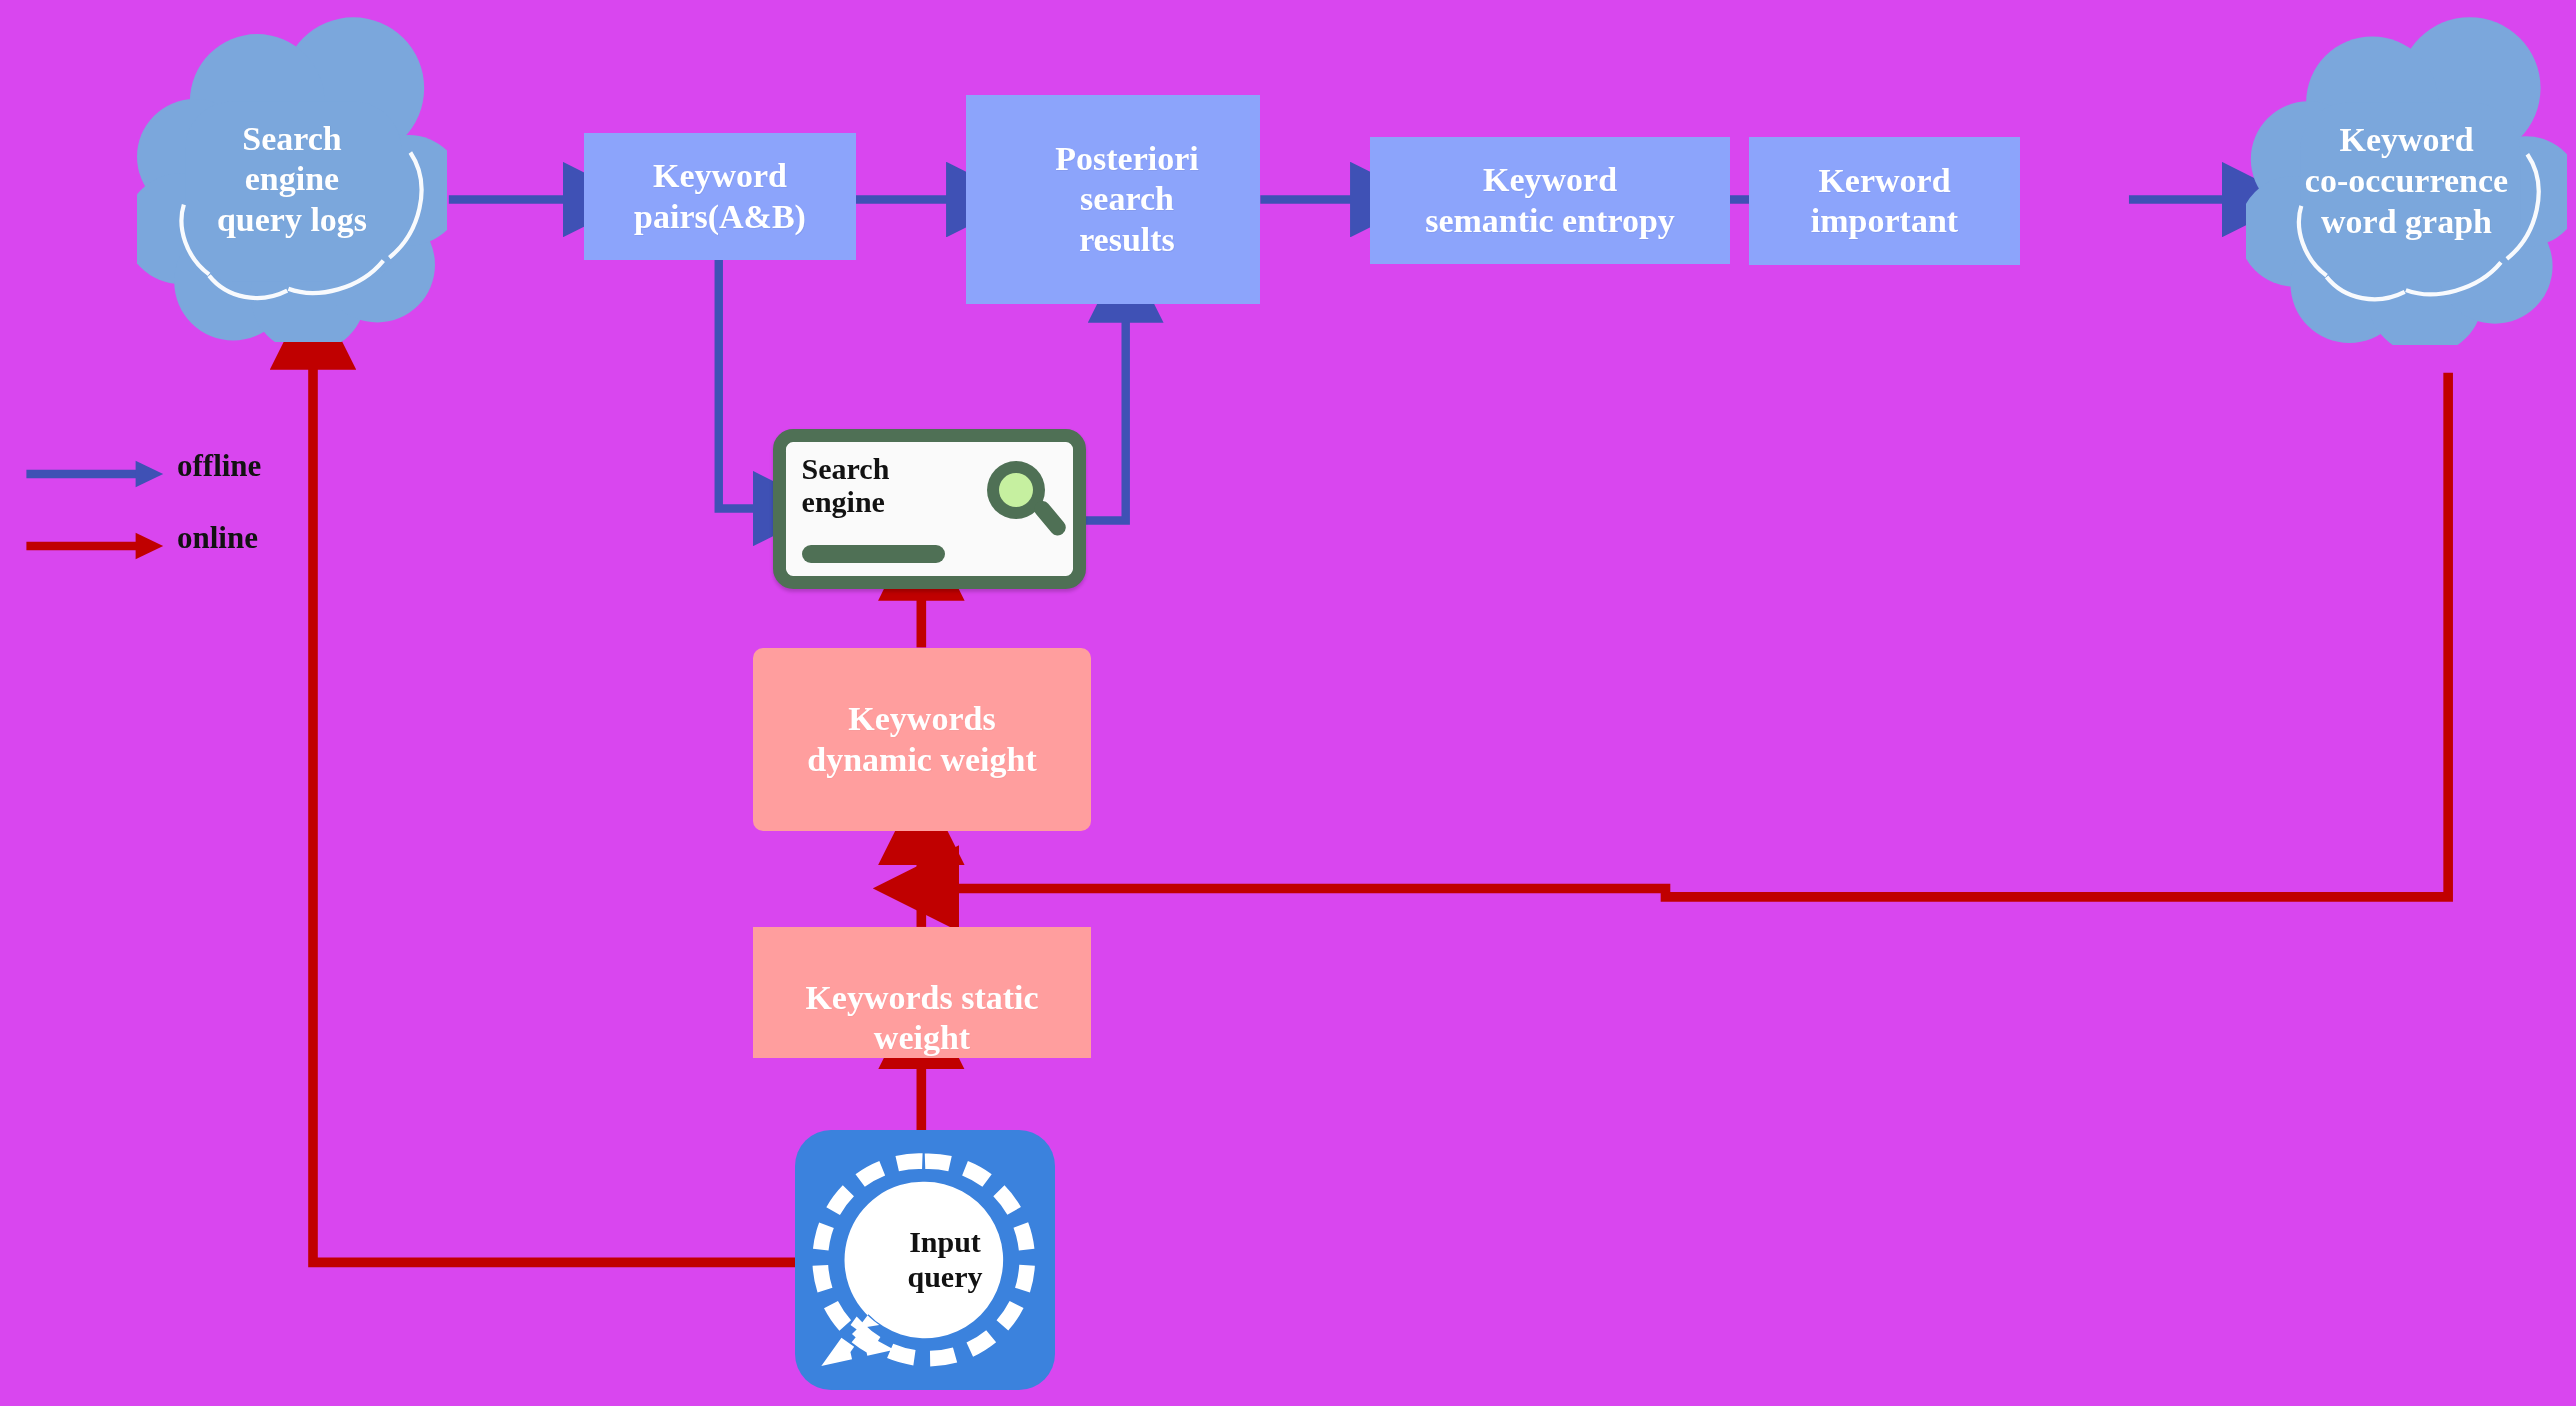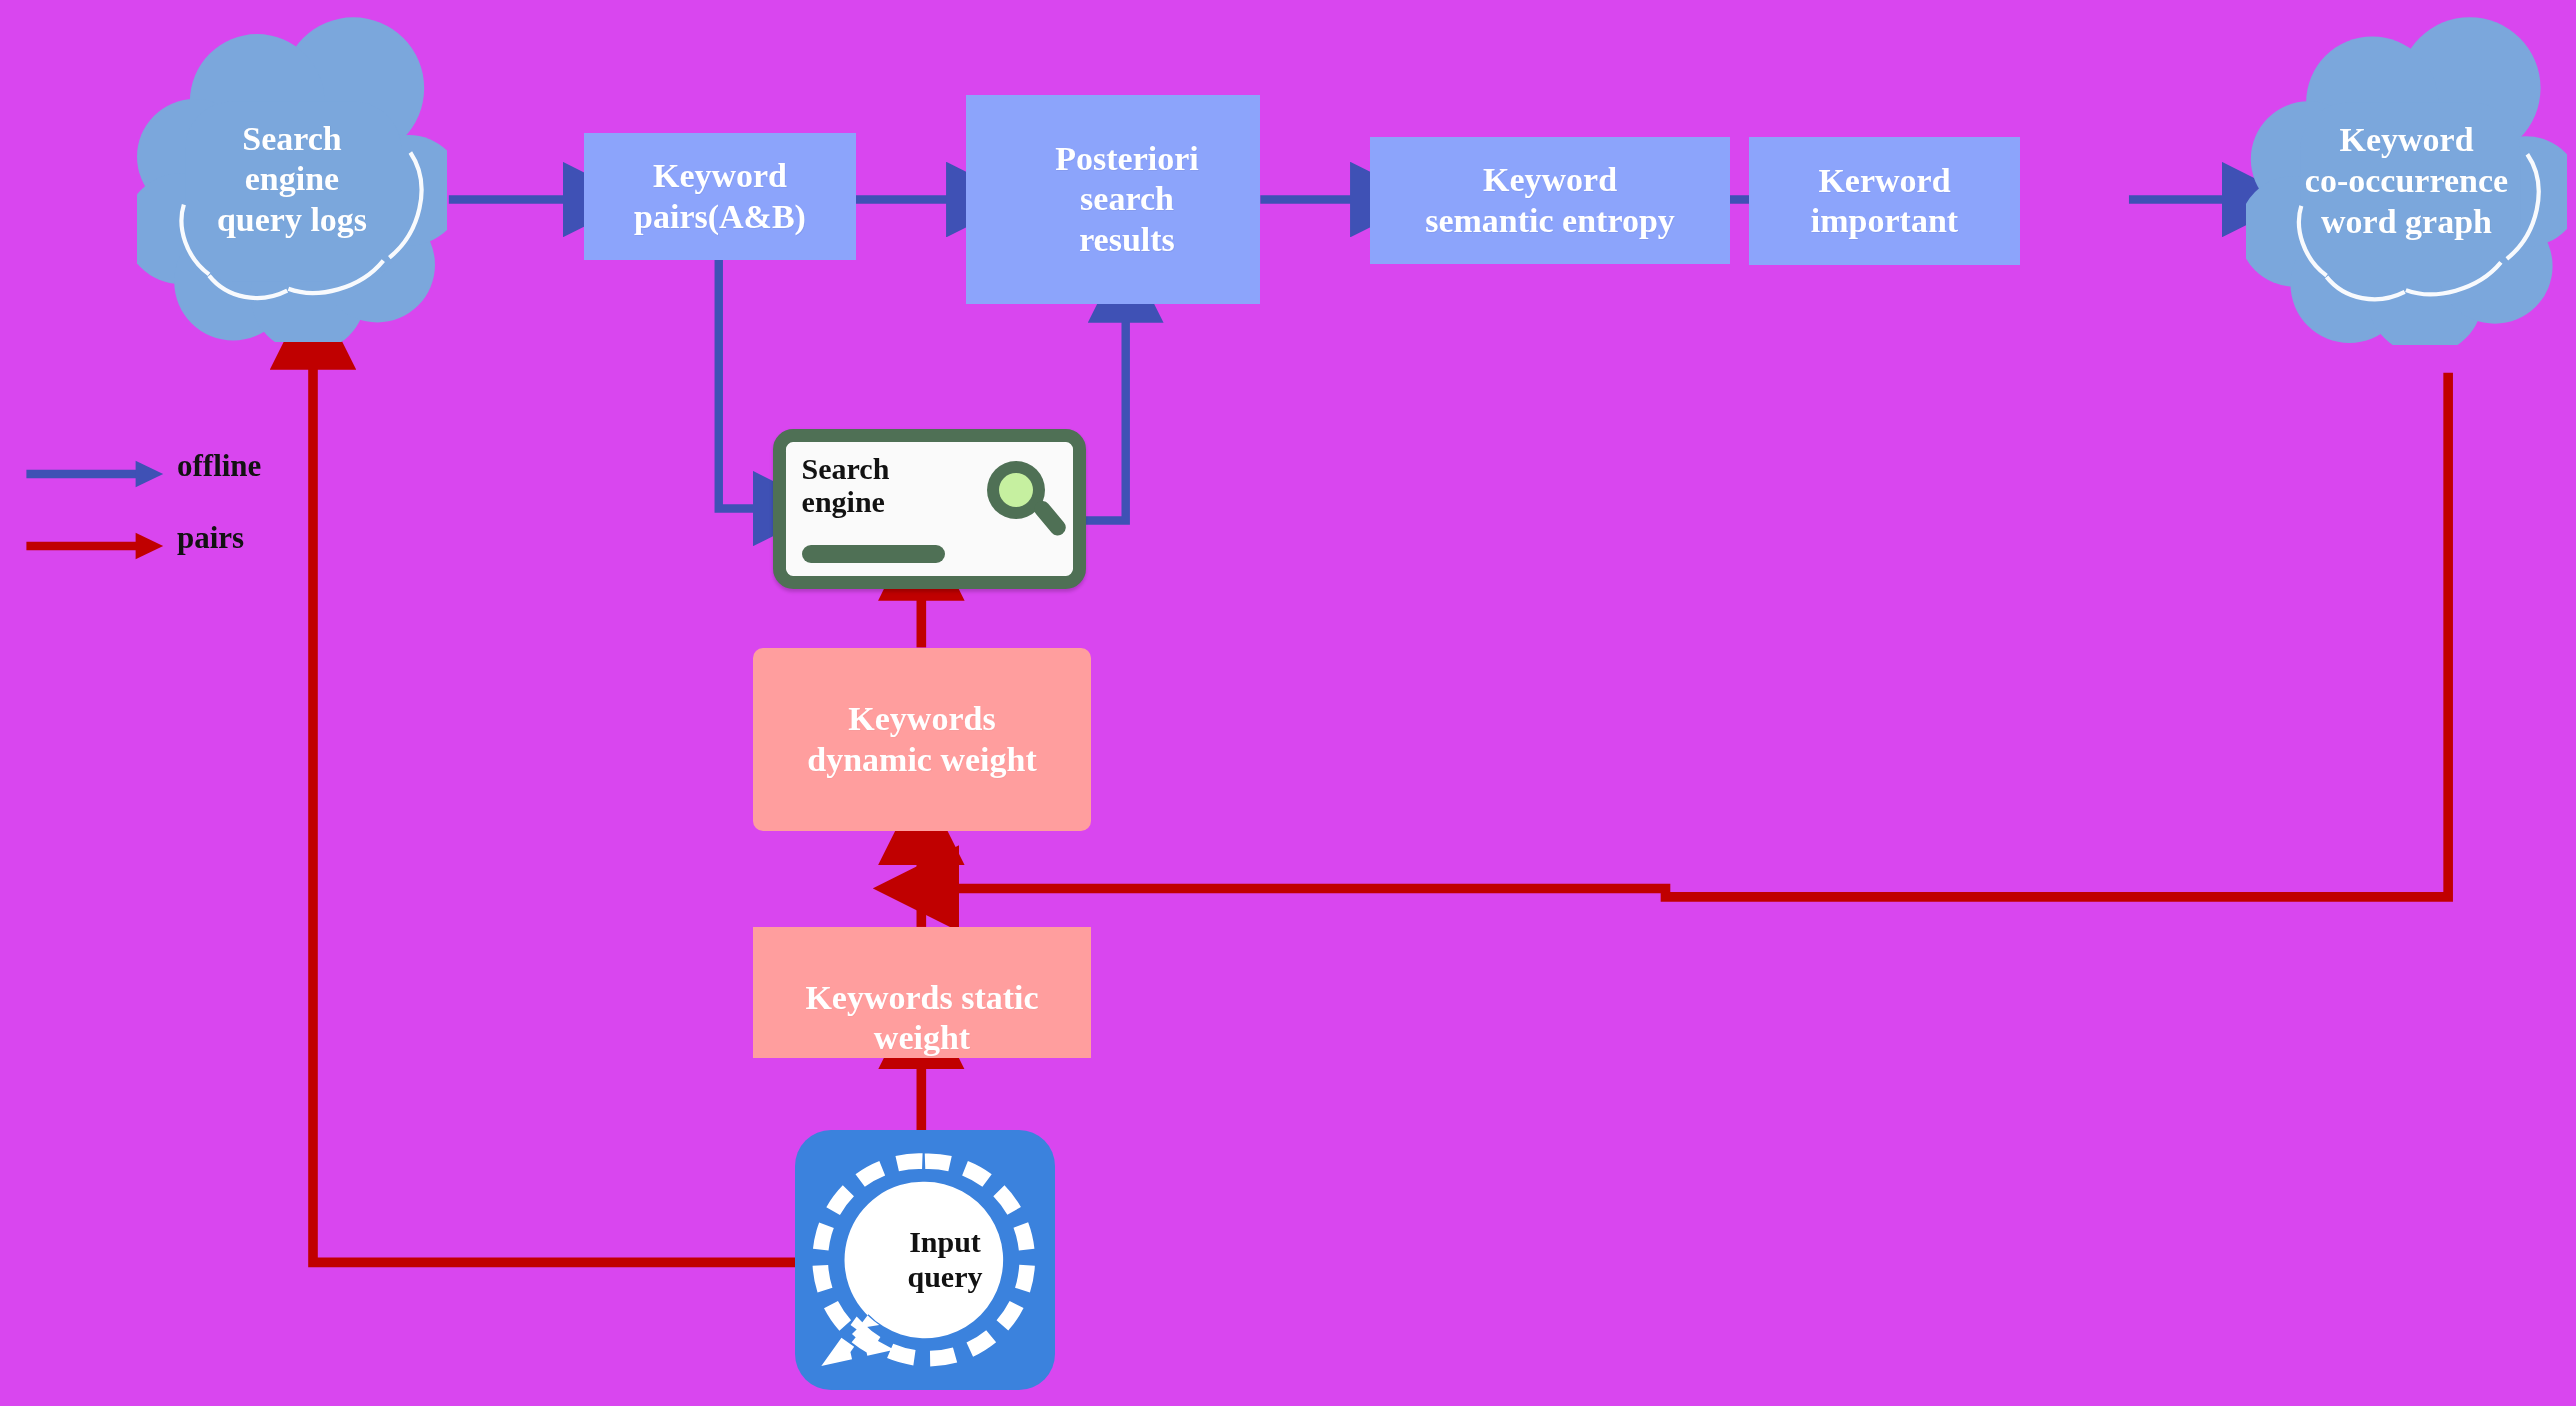--- a/index.html
+++ b/index.html
@@ -354,19 +354,19 @@
         <path d="M186,8 L232,30 L186,52 Z" fill="#3F51B5"></path>
       </svg>
       <div class="legend-label">offline</div>
     </div>
 
     <div class="legend-row">
       <svg width="144" height="36" viewBox="0 0 240 60" xmlns="http://www.w3.org/2000/svg">
         <line x1="4" y1="30" x2="190" y2="30" stroke="#C00000" stroke-width="14"></line>
         <path d="M186,8 L232,30 L186,52 Z" fill="#C00000"></path>
       </svg>
-      <div class="legend-label">pairs</div>
+      <div class="legend-label">online</div>
     </div>
 
   </div>
 
 </div>
 
 
 </body></html>

